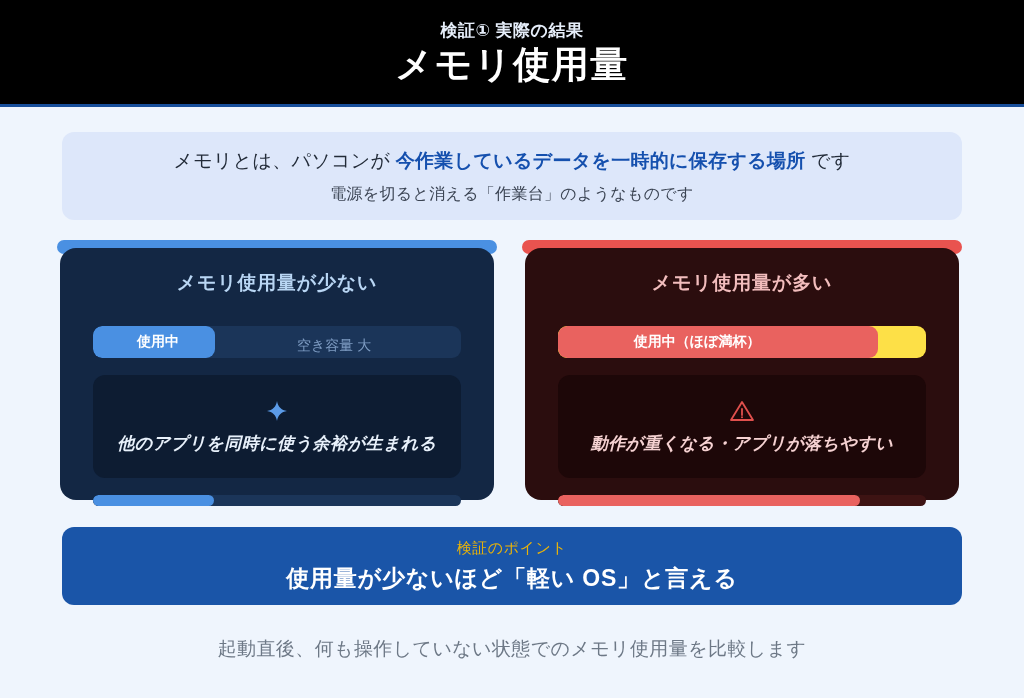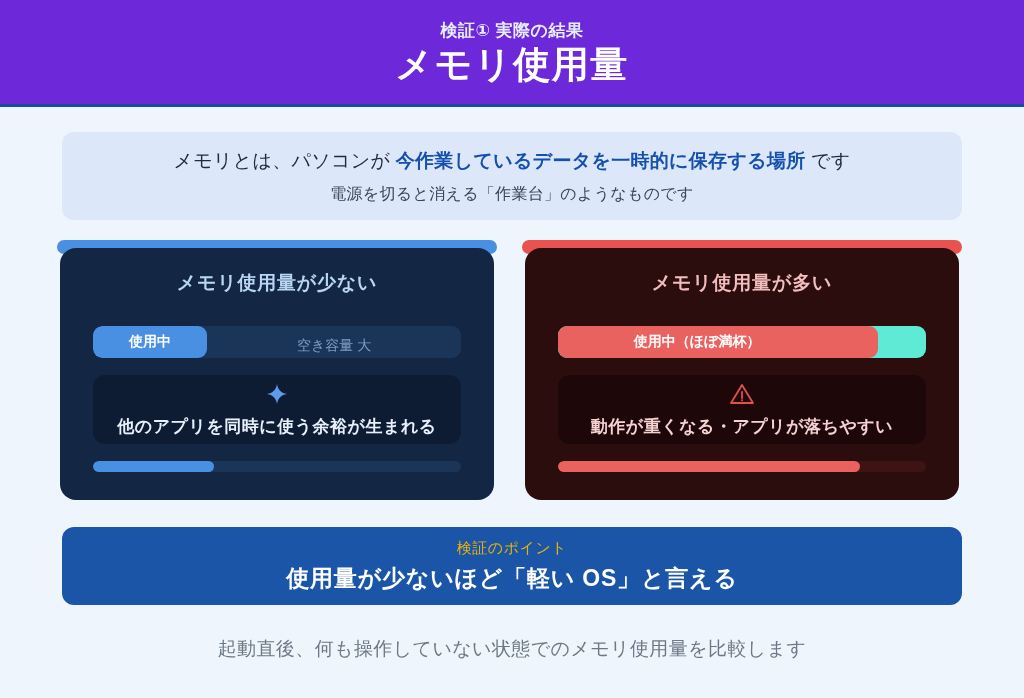--- a/index.html
+++ b/index.html
@@ -21,21 +21,21 @@
     background: #eff5fd;
   }
 
   
   .header {
     position: absolute;
     left: 0;
     top: 0;
     width: 1024px;
     height: 107px;
-    background: #6d28d9;
+    background: #000000;
     border-bottom: 3px solid #174e9b;
     box-sizing: border-box;
     display: flex;
     flex-direction: column;
     align-items: center;
     justify-content: center;
   }
   .header-eyebrow {
     color: #e6eefa;
     font-size: 17px;
@@ -125,21 +125,21 @@
   .card.right .card-title { color: #f2bdbd; }
 
   
   .meter {
     position: relative;
     height: 32px;
     border-radius: 9px;
     overflow: hidden;
   }
   .card.left  .meter { background: #1b3559; }
-  .card.right .meter { background: #5eead4; padding-left: 28px; }
+  .card.right .meter { background: #fde047; padding-left: 28px; }
 
   .meter-fill {
     position: absolute;
     left: 0;
     top: 0;
     bottom: 0;
     border-radius: 9px;
     display: flex;
     align-items: center;
     justify-content: center;
@@ -162,27 +162,28 @@
     justify-content: center;
     font-size: 14px;
     white-space: nowrap;
   }
   .card.left  .meter-rest-label { color: #7f9dc4; }
   .card.right .meter-rest-label { color: #8a5b58; }
 
   
   .panel {
     margin-top: 17px;
-    height: 69px;
+    height: 103px;
     border-radius: 12px;
     box-sizing: border-box;
     display: flex;
     flex-direction: column;
     align-items: center;
     justify-content: center;
+    font-style: italic;
   }
   .card.left  .panel { background: #0d1c32; }
   .card.right .panel { background: #1d0708; }
 
   .panel-icon {
     height: 26px;
     display: flex;
     align-items: center;
     justify-content: center;
     margin-bottom: 8px;
@@ -270,21 +271,21 @@
   </div>
 
   <div class="cards">
 
     <div class="card-accent left"></div>
     <div class="card left">
       <div class="card-title">メモリ使用量が少ない</div>
 
       <div class="meter">
         <div class="meter-rest-label" style="left:31%; right:0;margin-top:7px;">空き容量 大</div>
-        <div class="meter-fill" style="width:31%;">
+        <div class="meter-fill" style="width:31%;padding-left:8px;">
           <span class="meter-fill-label">使用中</span>
         </div>
       </div>
 
       <div class="panel">
         <div class="panel-icon">
           <svg width="22" height="22" viewBox="0 0 22 22" aria-hidden="true">
             <path d="M11 1 C11.8 6.6 15.4 10.2 21 11 C15.4 11.8 11.8 15.4 11 21 C10.2 15.4 6.6 11.8 1 11 C6.6 10.2 10.2 6.6 11 1 Z" fill="#5b9be8"></path>
           </svg>
         </div>

